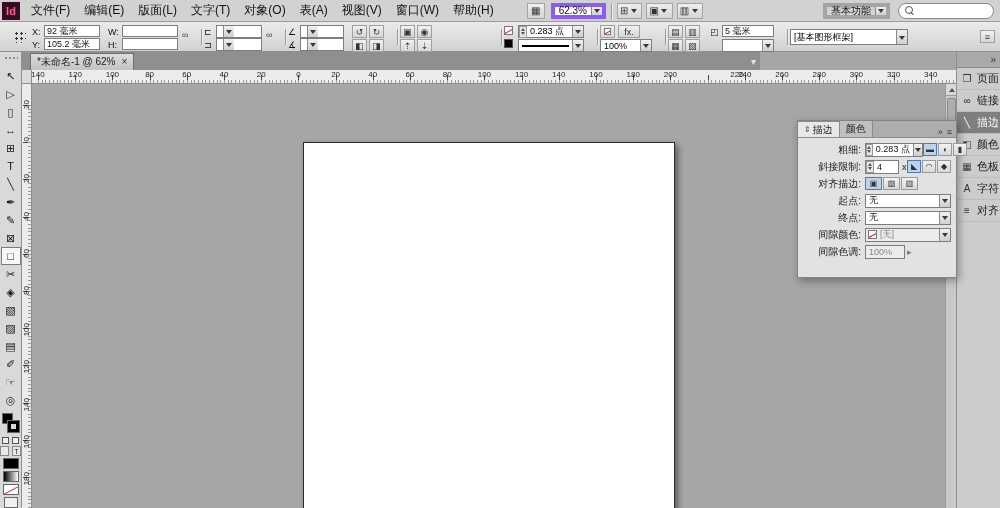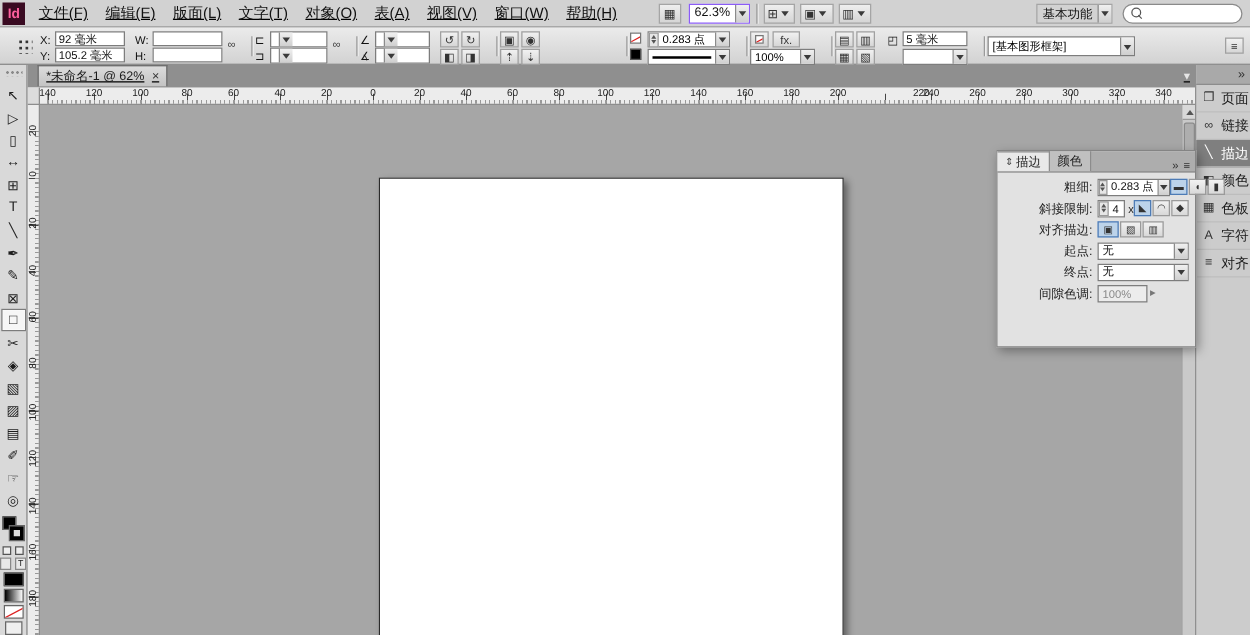--- a/index.html
+++ b/index.html
@@ -4,26 +4,26 @@
 <style>
   * { margin:0; padding:0; box-sizing:border-box; }
   html,body { width:1000px; height:508px; overflow:hidden; font-family:"Liberation Sans","DejaVu Sans",sans-serif; }
   #app { position:relative; width:1000px; height:508px; background:#a6a6a6; overflow:hidden; }
 
   
   .menubar { position:absolute; left:0; top:0; width:1000px; height:22px; background:#d2d2d2;
              border-bottom:1px solid #9b9b9b; display:flex; align-items:center; }
   .logo { width:18px; height:18px; margin:0 4px 0 2px; background:#3a0b22; color:#ff5f9f;
           font-size:11px; font-weight:bold; display:flex; align-items:center; justify-content:center; }
-  .menus { display:flex; align-items:center; height:100%;text-decoration:underline; }
+  .menus { display:flex; align-items:center; height:100%; }
   .menu-item { padding:0 7px; font-size:12px; color:#111; line-height:21px; cursor:default; }
   .mb-right { display:flex; align-items:center; height:100%; flex:1; }
   .mini { height:16px; min-width:18px; border:1px solid #a5a5a5; background:linear-gradient(#efefef,#d5d5d5);
           display:inline-flex; align-items:center; justify-content:center; font-size:10px; color:#333; padding:0 2px; }
-  .combo { display:inline-flex; align-items:center; background:#fff; border:1px solid #8b5cf6; height:16px; font-size:10px; color:#111; }
+  .combo { display:inline-flex; align-items:center; background:#fff; border:4px solid #8b5cf6; height:16px; font-size:10px; color:#111; }
   .combo .val { padding:0 4px; white-space:nowrap; }
   .dd { width:11px; height:100%; background:linear-gradient(#f0f0f0,#cfcfcf); border-left:1px solid #8b8b8b;
         display:flex; align-items:center; justify-content:center; }
   .dd::after { content:""; border:3px solid transparent; border-top:4px solid #3a3a3a; margin-top:4px; }
   .vsep { width:1px; height:16px; background:#9a9a9a; margin:0 5px; box-shadow:1px 0 0 #eee; }
   .search { display:flex; align-items:center; background:#fff; border:1px solid #8a8a8a; border-radius:9px;
             height:16px; width:96px; margin:0 6px 0 8px; padding:0 5px; }
   .mag { width:11px; height:11px; position:relative; flex:none; }
   .mag::before { content:""; position:absolute; width:6px; height:6px; border:1px solid #555; border-radius:50%; left:1px; top:1px; }
   .mag::after { content:""; position:absolute; width:4px; height:1px; background:#555; transform:rotate(45deg); left:6px; top:8px; }
@@ -46,22 +46,22 @@
   .mini2 { height:13px; min-width:15px; border:1px solid #a0a0a0; background:linear-gradient(#f1f1f1,#d6d6d6);
            display:inline-flex; align-items:center; justify-content:center; font-size:9px; color:#333; }
   .swatch-none { width:9px; height:9px; background:#fff; border:1px solid #777; position:relative; overflow:hidden; }
   .swatch-none::after { content:""; position:absolute; left:-2px; right:-2px; top:50%; height:1px; background:#d22; transform:rotate(-28deg); }
   .swatch-black { width:9px; height:9px; background:#000; border:1px solid #555; }
   .lineswatch { flex:1; height:2px; background:#000; margin:0 3px; }
   .cfield { display:inline-flex; align-items:center; background:#fff; border:1px solid #7d7d7d; height:13px; font-size:9px; }
   .cfield .val { padding:0 3px; white-space:nowrap; }
 
   
-  .tabstrip { position:absolute; left:22px; top:52px; width:934px; height:18px; background:#8f8f8f;
-              display:flex; align-items:flex-start;text-decoration:underline; }
+  .tabstrip { position:absolute; left:22px; top:52px; width:738px; height:18px; background:#8f8f8f;
+              display:flex; align-items:center; }
   .doc-tab { margin-left:8px; height:17px; background:linear-gradient(#dcdcdc,#c3c3c3);
              border:1px solid #6f6f6f; border-bottom:none; display:flex; align-items:center;
              padding:0 6px; font-size:10px; color:#1a1a1a; gap:6px; }
   .doc-tab .close { font-size:10px; color:#333; }
   .tab-right { margin-left:auto; margin-right:4px; color:#e5e5e5; font-size:10px; align-self:center; }
 
   
   .hruler { position:absolute; left:22px; top:70px; width:934px; height:14px; background:#ececec;
             border-bottom:1px solid #8d8d8d;
             background-image:
@@ -131,21 +131,21 @@
 
   
   .panel { position:absolute; left:797px; top:120px; width:160px; height:158px; background:#e2e2e2;
            border:1px solid #848484; box-shadow:2px 3px 8px rgba(0,0,0,0.35); }
   .panel-tabs { height:17px; background:#adadad; display:flex; align-items:flex-end; border-bottom:1px solid #8c8c8c; }
   .ptab { height:16px; display:flex; align-items:center; gap:2px; padding:0 6px; font-size:10px; color:#222;
           background:#c0c0c0; border-right:1px solid #8c8c8c; }
   .ptab.active { background:#e8e8e8; border-top:1px solid #8c8c8c; }
   .ptab .clps { font-size:8px; color:#444; }
   .ptab-right { margin-left:auto; display:flex; align-items:center; gap:4px; padding-right:4px; font-size:9px; color:#333; }
-  .panel-body { padding:3px 5px 0 16px; }
+  .panel-body { padding:3px 5px 0 3px; }
   .prow { display:flex; align-items:center; height:17px; }
   .plabel { width:60px; text-align:right; font-size:10px; color:#222; margin-right:4px; flex:none; white-space:nowrap; }
   .pcombo { display:inline-flex; align-items:center; background:#fff; border:1px solid #7d7d7d; height:14px; font-size:9px; color:#111; }
   .pcombo .val { padding:0 3px; white-space:nowrap; }
   .pcombo.dis { background:#ececec; color:#8a8a8a; }
   .grp { margin-left:auto; display:flex; gap:1px; }
   .pbtn { width:14px; height:13px; border:1px solid #9a9a9a; background:linear-gradient(#f2f2f2,#d8d8d8);
           display:flex; align-items:center; justify-content:center; font-size:8px; color:#333; }
   .pbtn.sel { background:#bcd3ea; border-color:#4d7bb5; }
   .ptint-arrow { font-size:9px; color:#777; margin-left:2px; }
@@ -596,20 +596,28 @@
         </div>
       </div>
       <div class="prow">
         <span class="plabel">终点:</span>
         <div class="pcombo" style="width:92px">
           <span class="val">无</span>
           <span class="dd" style="margin-left:auto"></span>
         </div>
       </div>
       <div class="prow">
+        <span class="plabel">间隙颜色:</span>
+        <div class="pcombo dis" style="width:92px">
+          <span class="swatch-none" style="margin-left:2px"></span>
+          <span class="val">[无]</span>
+          <span class="dd" style="margin-left:auto"></span>
+        </div>
+      </div>
+      <div class="prow">
         <span class="plabel">间隙色调:</span>
         <div class="pcombo dis" style="width:40px">
           <span class="val">100%</span>
         </div>
         <span class="ptint-arrow">▸</span>
       </div>
     </div>
   </div>
 
 </div>

